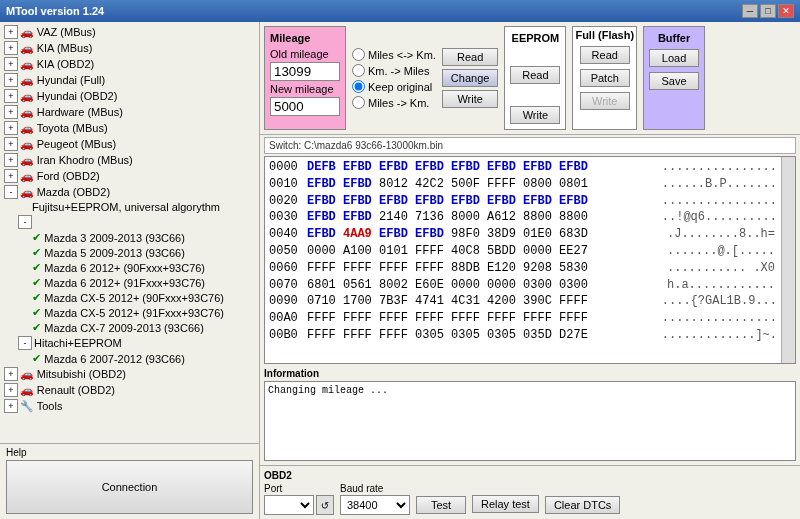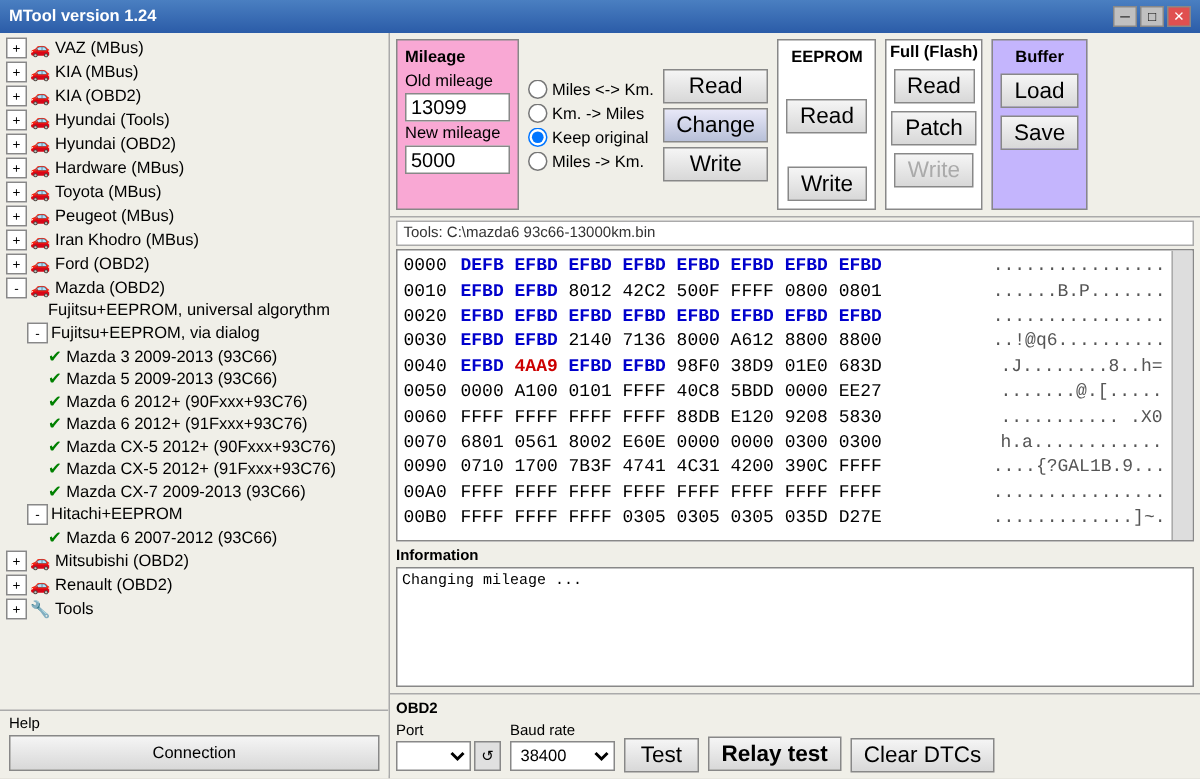--- a/index.html
+++ b/index.html
@@ -82,21 +82,21 @@
       border: 1px solid #888;
       padding: 1px 3px;
       background: white;
     }
     .radio-row { display: flex; align-items: flex-end; gap: 3px; }
     .btn {
       padding: 2px 8px;
       background: linear-gradient(to bottom, #f5f5f5, #d8d8d8);
       border: 1px solid #888;
       cursor: pointer;
-      font-size: 15px;
+      font-size: 11px;
       min-width: 50px;
       text-align: center;
     }
     .btn:disabled { color: #aaa; cursor: default; }
     .btn-col { display: flex; flex-direction: column; gap: 3px; justify-content: center; }
     .buffer-path {
       font-size: 10px;
       color: #333;
       padding: 2px 4px;
       background: white;
@@ -153,21 +153,21 @@
     .field-label { font-size: 10px; margin-bottom: 1px; }
     select {
       border: 1px solid #888;
       background: white;
       padding: 1px 2px;
       font-size: 11px;
       height: 20px;
     }
     .conn-btn {
       width: 100%;
-      padding: 5px 10px;
+      padding: 20px 10px;
       background: linear-gradient(to bottom, #f5f5f5, #d8d8d8);
       border: 1px solid #888;
       cursor: pointer;
       font-size: 11px;
       margin-top: 2px;
     }
     .sidebar-help {
       padding: 3px 6px;
       background: #f0efe8;
       border-top: 1px solid #aaa;
@@ -204,21 +204,21 @@
 
       <div class="tree-item">
         <span class="expander">+</span>
         <span style="color:#cc0000; margin-right:3px;">🚗</span>
         <span>KIA (OBD2)</span>
       </div>
 
       <div class="tree-item">
         <span class="expander">+</span>
         <span style="color:#0055cc; margin-right:3px;">🚗</span>
-        <span>Hyundai (Tools)</span>
+        <span>Hyundai (Full)</span>
       </div>
 
       <div class="tree-item">
         <span class="expander">+</span>
         <span style="color:#0055cc; margin-right:3px;">🚗</span>
         <span>Hyundai (OBD2)</span>
       </div>
 
       <div class="tree-item">
         <span class="expander">+</span>
@@ -256,21 +256,20 @@
         <span>Mazda (OBD2)</span>
       </div>
 
       <div class="tree-item indent1">
         <span style="width:14px; display:inline-block;"></span>
         <span>Fujitsu+EEPROM, universal algorythm</span>
       </div>
 
       <div class="tree-item indent1">
         <span class="expander">-</span>
-        <span>Fujitsu+EEPROM, via dialog</span>
       </div>
 
       <div class="tree-item indent2">
         <span class="check-icon">✔</span>
         <span>Mazda 3 2009-2013 (93C66)</span>
       </div>
 
       <div class="tree-item indent2">
         <span class="check-icon">✔</span>
         <span>Mazda 5 2009-2013 (93C66)</span>
@@ -393,21 +392,21 @@
         <button class="btn" style="color:#aaa;" disabled="">Write</button>
       </div>
 
       <div style="border:1px solid #888; padding:5px; background:#c4b5fd; display:flex; flex-direction:column; align-items:center; gap:5px;">
         <div style="font-weight:bold;">Buffer</div>
         <button class="btn">Load</button>
         <button class="btn">Save</button>
       </div>
     </div>
 
-    <div class="buffer-path">Tools: C:\mazda6 93c66-13000km.bin</div>
+    <div class="buffer-path">Switch: C:\mazda6 93c66-13000km.bin</div>
 
     <div class="hex-area">
       <div class="hex-content" id="hex-content">
       <div class="hex-row">
             <span class="hex-addr">0000</span>
             <span class="hex-bytes"><span style="color: rgb(0, 0, 204); font-weight: bold;">DEFB </span><span style="color: rgb(0, 0, 204); font-weight: bold;">EFBD </span><span style="color: rgb(0, 0, 204); font-weight: bold;">EFBD </span><span style="color: rgb(0, 0, 204); font-weight: bold;">EFBD </span><span style="color: rgb(0, 0, 204); font-weight: bold;">EFBD </span><span style="color: rgb(0, 0, 204); font-weight: bold;">EFBD </span><span style="color: rgb(0, 0, 204); font-weight: bold;">EFBD </span><span style="color: rgb(0, 0, 204); font-weight: bold;">EFBD</span></span>
             <span class="hex-ascii">  ................</span>
           </div>
           <div class="hex-row">
             <span class="hex-addr">0010</span>
@@ -479,19 +478,19 @@
               <button style="width:18px; height:20px; font-size:10px; border:1px solid #888; background:#e0e0e0; cursor:pointer;">↺</button>
             </div>
           </div>
           <div class="field-group">
             <span class="field-label">Baud rate</span>
             <select style="width:70px;">
               <option value="38400">38400</option>
             </select>
           </div>
           <button class="btn" style="margin-top:12px;">Test</button>
-          <button class="btn" style="margin-top:10px;font-weight:bold;">Relay test</button>
+          <button class="btn" style="margin-top:10px;">Relay test</button>
           <button class="btn" style="margin-top:12px;">Clear DTCs</button>
         </div>
       </div>
     </div>
   </div>
 </div>
 
 </body></html>

